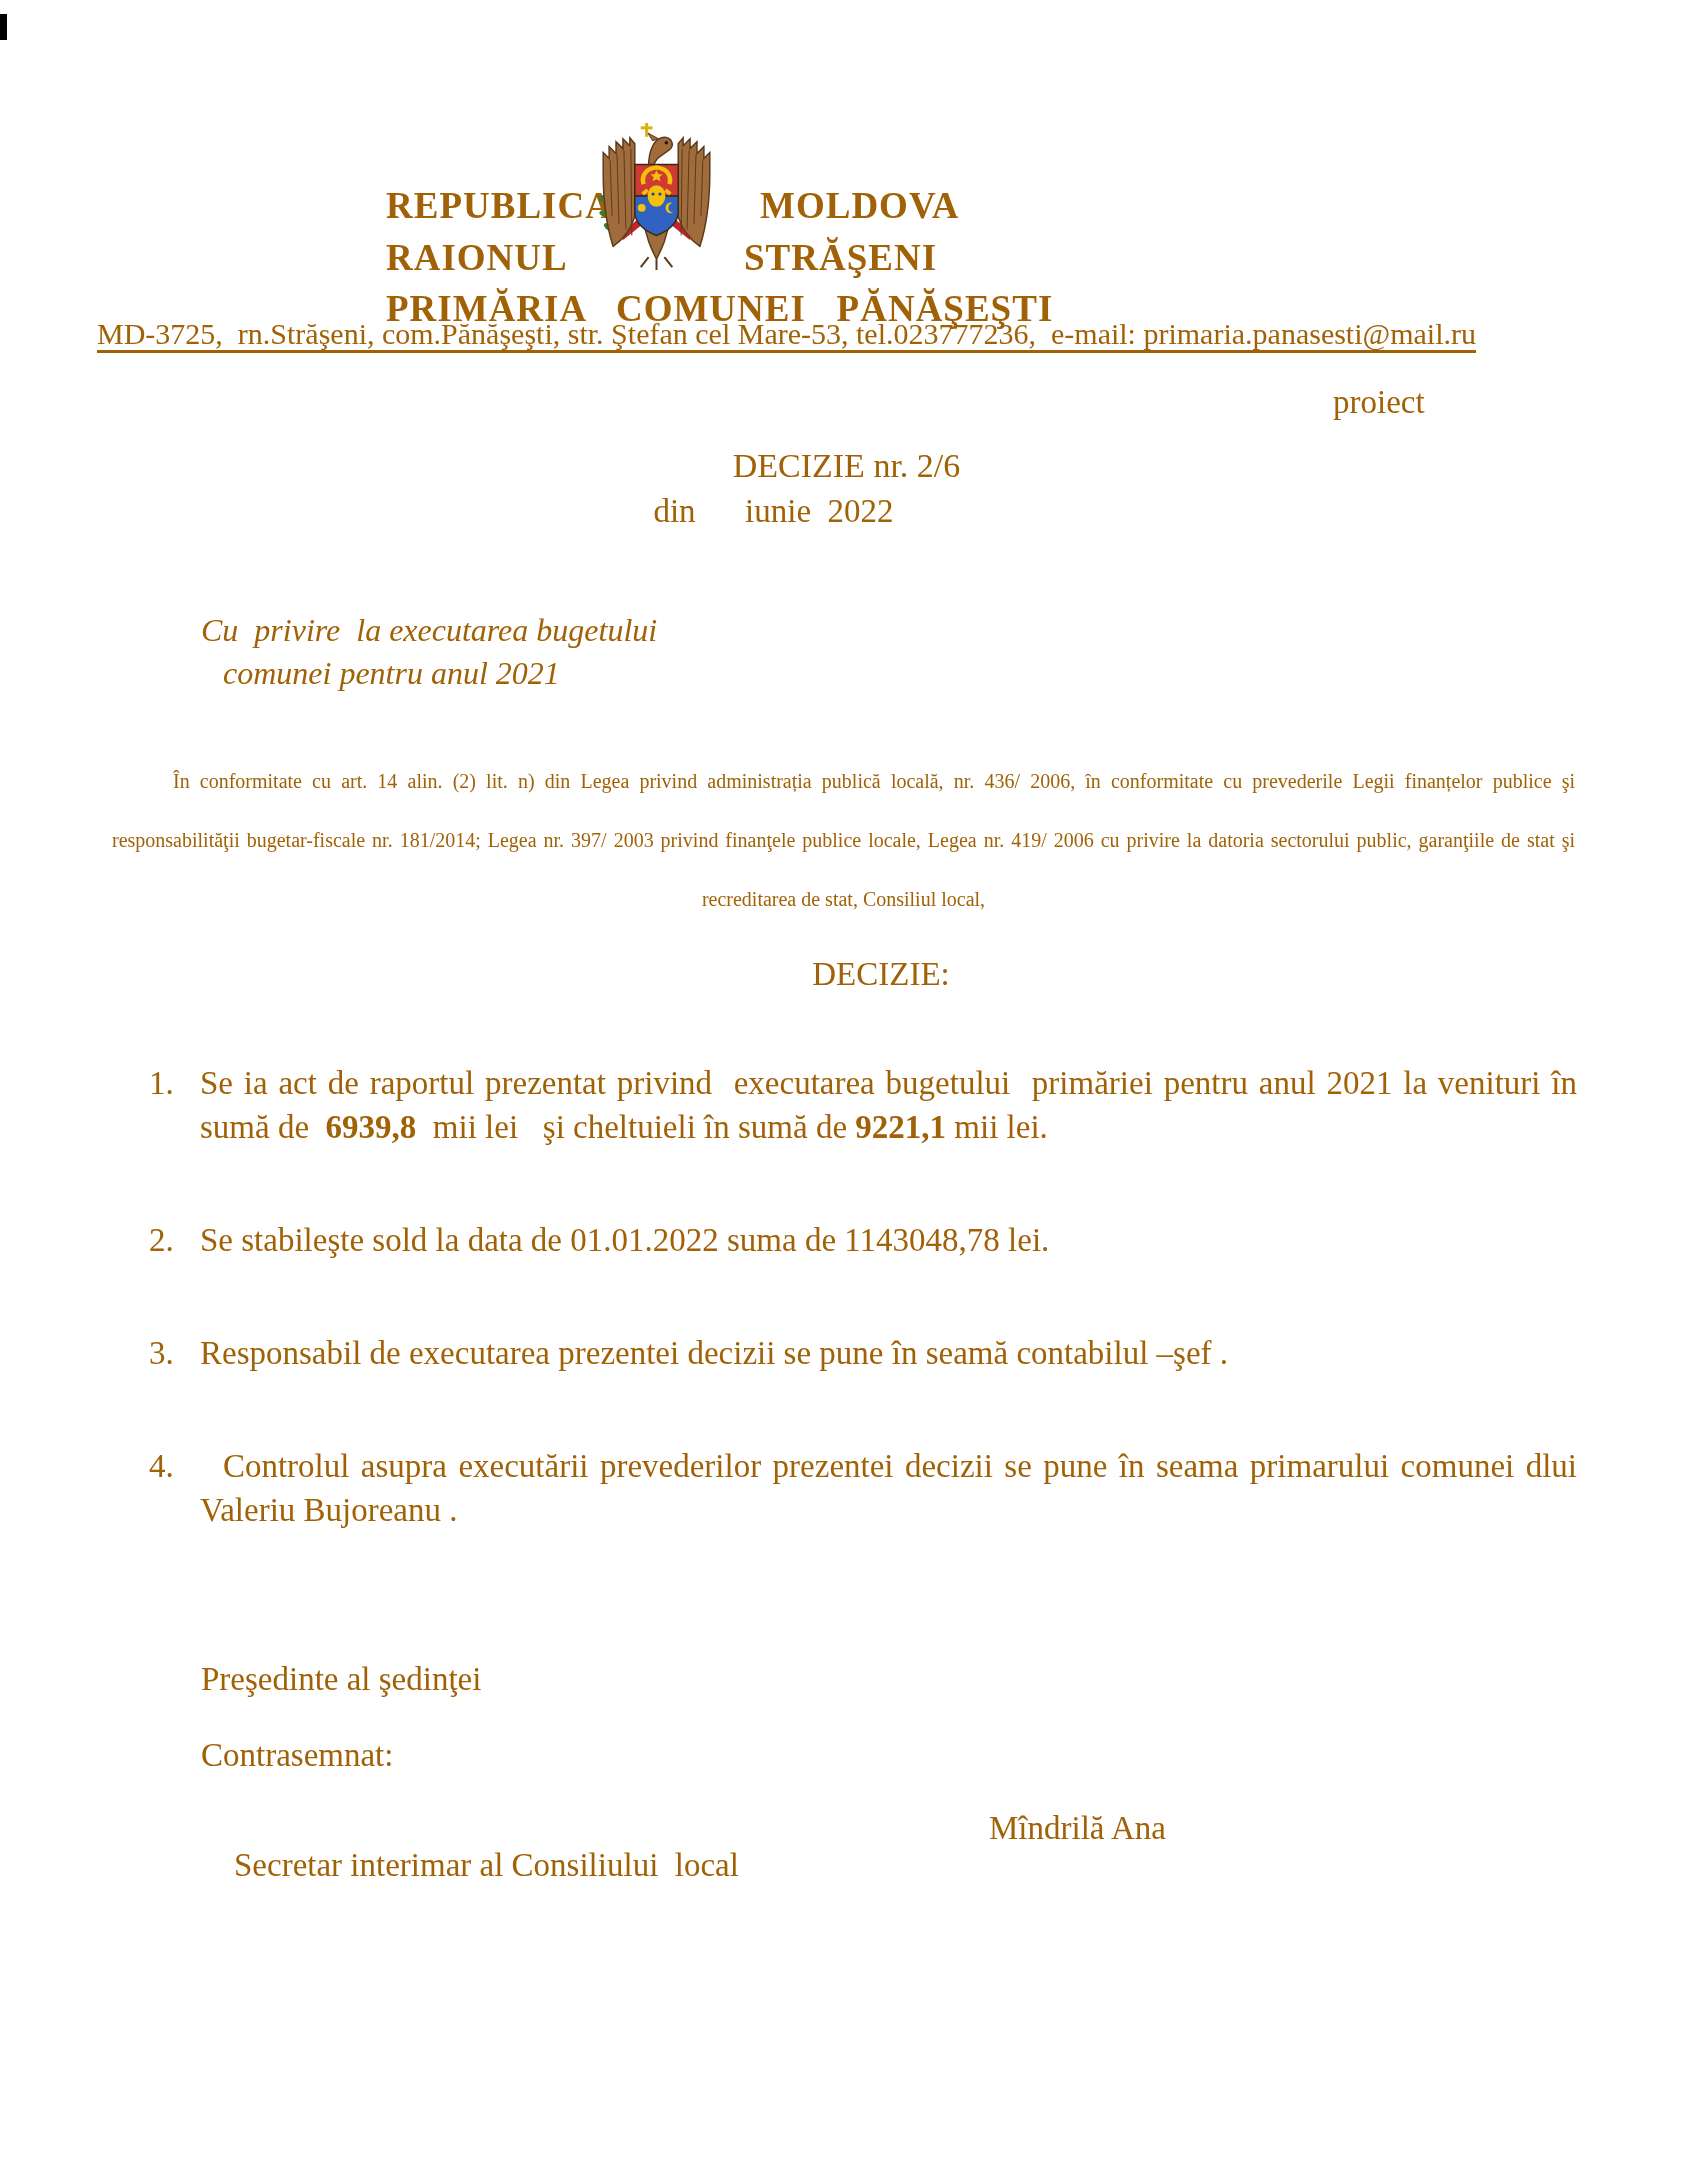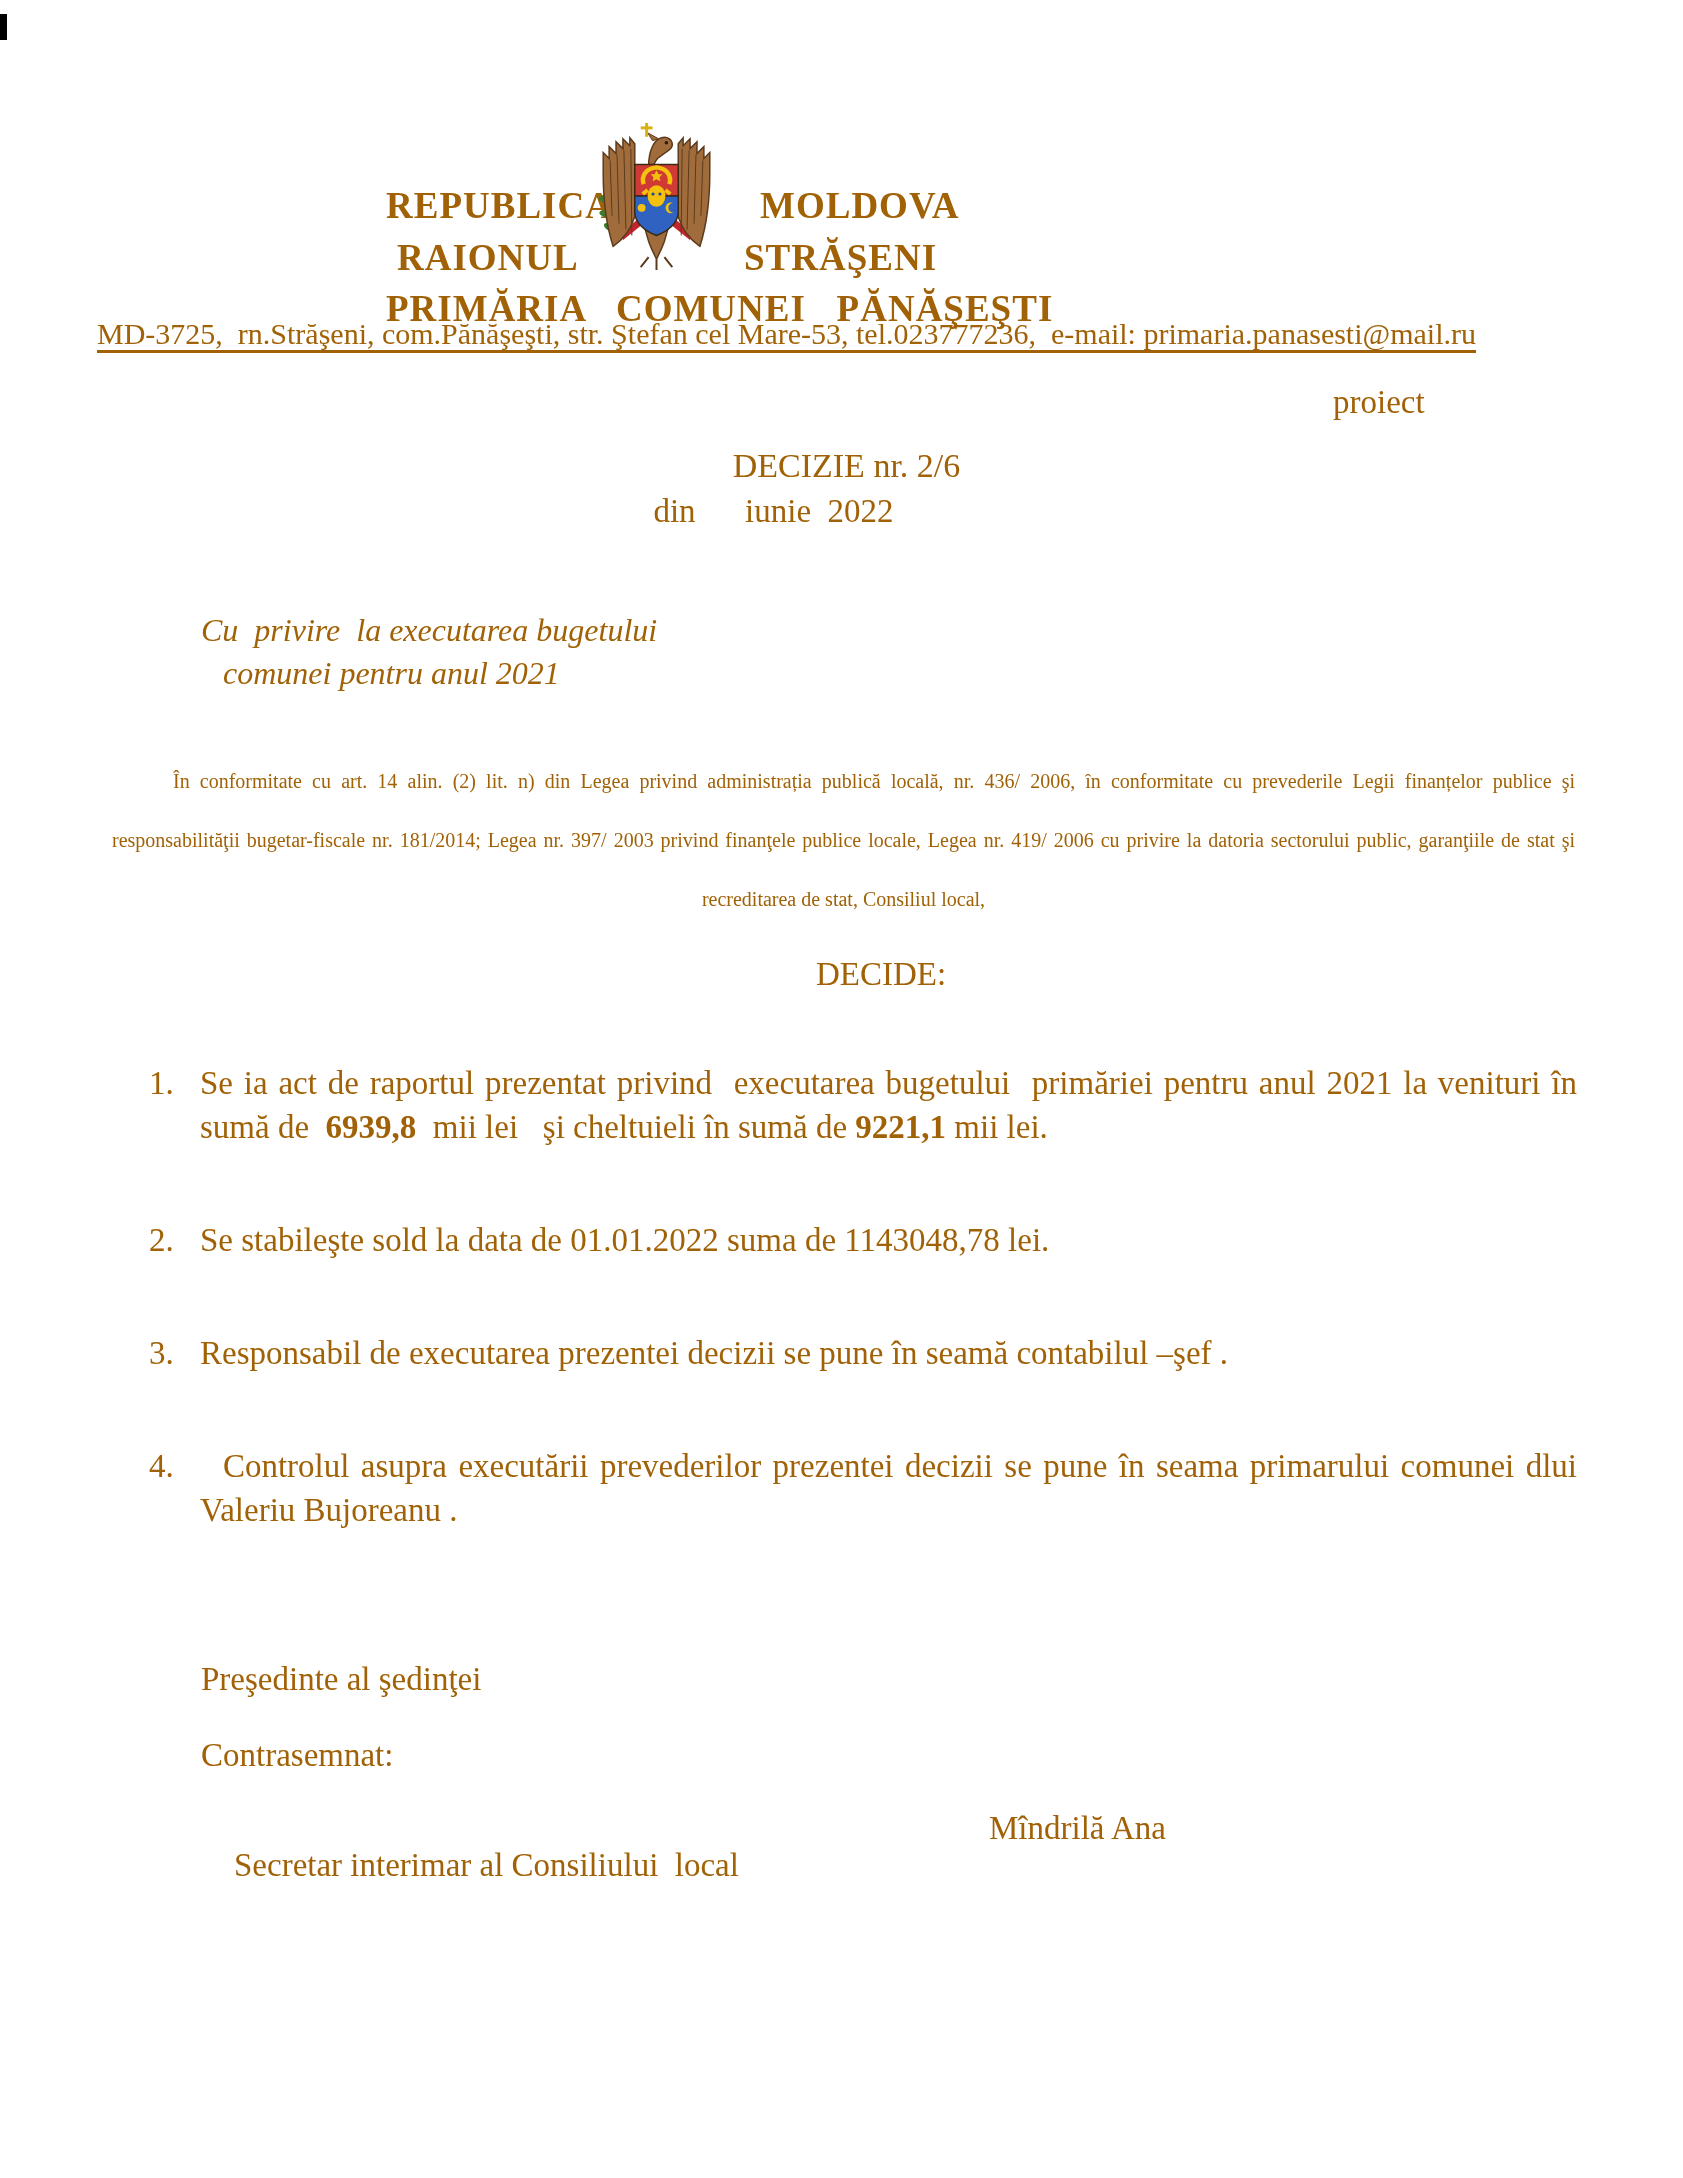--- a/index.html
+++ b/index.html
@@ -26,21 +26,21 @@
 </style>
 </head>
 <body>
 
 <div class="page">
 
   <div class="artifact"></div>
 
   <div class="abs hdr" style="left:386px;top:184px;">REPUBLICA</div>
   <div class="abs hdr" style="left:760px;top:184px;">MOLDOVA</div>
-  <div class="abs hdr" style="left:386px;top:236px;margin-left:11px;">RAIONUL</div>
+  <div class="abs hdr" style="left:386px;top:236px;">RAIONUL</div>
   <div class="abs hdr" style="left:744px;top:236px;">STRĂŞENI</div>
   <div class="abs hdr" style="left:386px;top:287px;">PRIMĂRIA   COMUNEI   PĂNĂŞEŞTI</div>
 
   <svg class="abs" style="left:595px;top:119px;" width="123" height="152" viewBox="0 0 124 154" aria-hidden="true">
 
     <line x1="66" y1="118" x2="112" y2="62" stroke="#c9a227" stroke-width="4"></line>
     <circle cx="111" cy="60" r="4" fill="#c9a227"></circle>
     <path d="M107,54 l7,-9 2,7 z" fill="#c9a227"></path>
 
     <path d="M18,118 C10,96 10,72 20,54" stroke="#3e7a2c" stroke-width="3" fill="none"></path>
@@ -99,21 +99,21 @@
   <div class="abs proiect" style="left:1333px;top:384px;">proiect</div>
 
   <div class="abs title" style="left:10px;top:447px;width:1673px;">DECIZIE nr. 2/6</div>
   <div class="abs dateline" style="left:0px;top:493px;width:1547px;">din      iunie  2022</div>
 
   <div class="abs subject" style="left:201px;top:612px;">Cu  privire  la executarea bugetului</div>
   <div class="abs subject" style="left:223px;top:655px;">comunei pentru anul 2021</div>
 
   <div class="abs preamble" style="left:112px;top:752px;width:1463px;">În conformitate cu art. 14 alin. (2) lit. n) din Legea privind administrația publică locală, nr. 436/ 2006, în conformitate cu prevederile Legii finanțelor publice şi responsabilităţii bugetar-fiscale nr. 181/2014; Legea nr. 397/ 2003 privind finanţele publice locale, Legea nr. 419/ 2006 cu privire la datoria sectorului public, garanţiile de stat şi recreditarea de stat,  Consiliul local,</div>
 
-  <div class="abs decide" style="left:79px;top:956px;width:1604px;">DECIDE:</div>
+  <div class="abs decide" style="left:79px;top:956px;width:1604px;">DECIZIE:</div>
 
   <div class="abs list" style="left:149px;top:1061px;width:1428px;">
     <div class="li">
       <span class="num">1.</span>
       <div class="litext"><span>Se ia act de raportul prezentat privind  executarea bugetului  primăriei pentru anul 2021 la venituri în sumă de  </span><b>6939,8</b><span>  mii lei   şi cheltuieli în sumă de </span><b>9221,1</b><span> mii lei.</span></div>
     </div>
     <div class="li">
       <span class="num">2.</span>
       <div class="litext"><span>Se stabileşte sold la data de 01.01.2022 suma de 1143048,78 lei.</span></div>
     </div>

